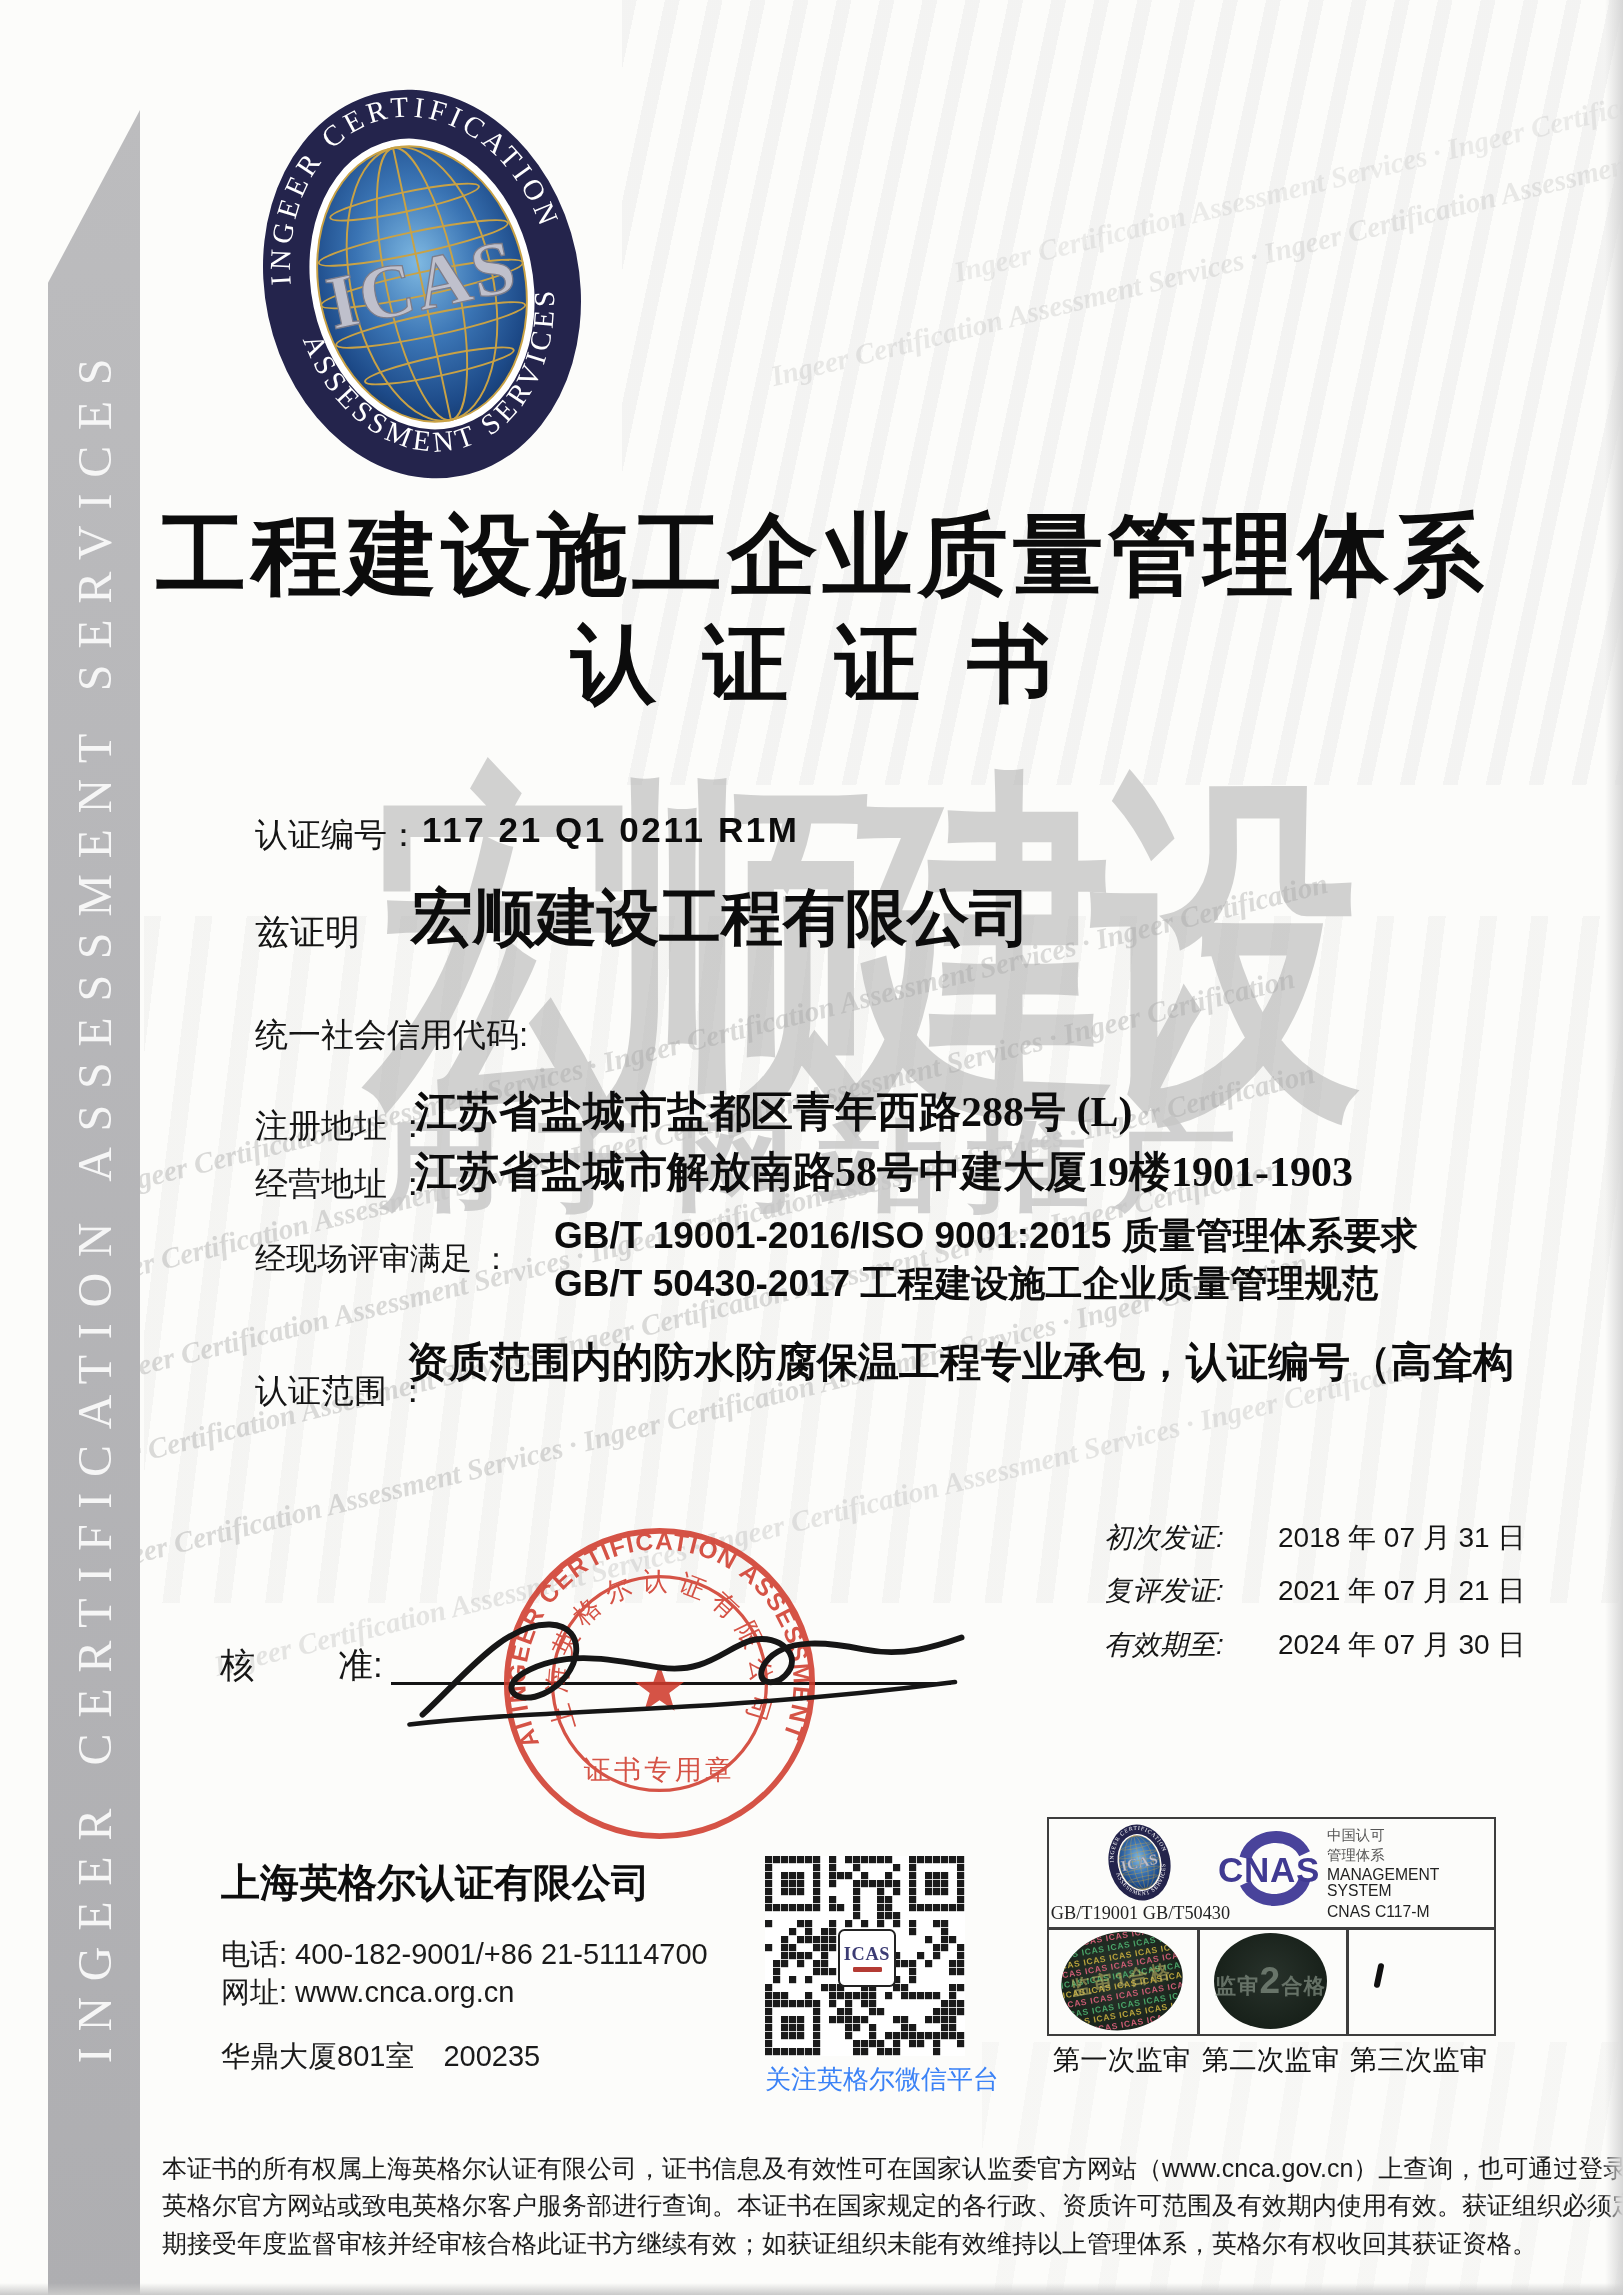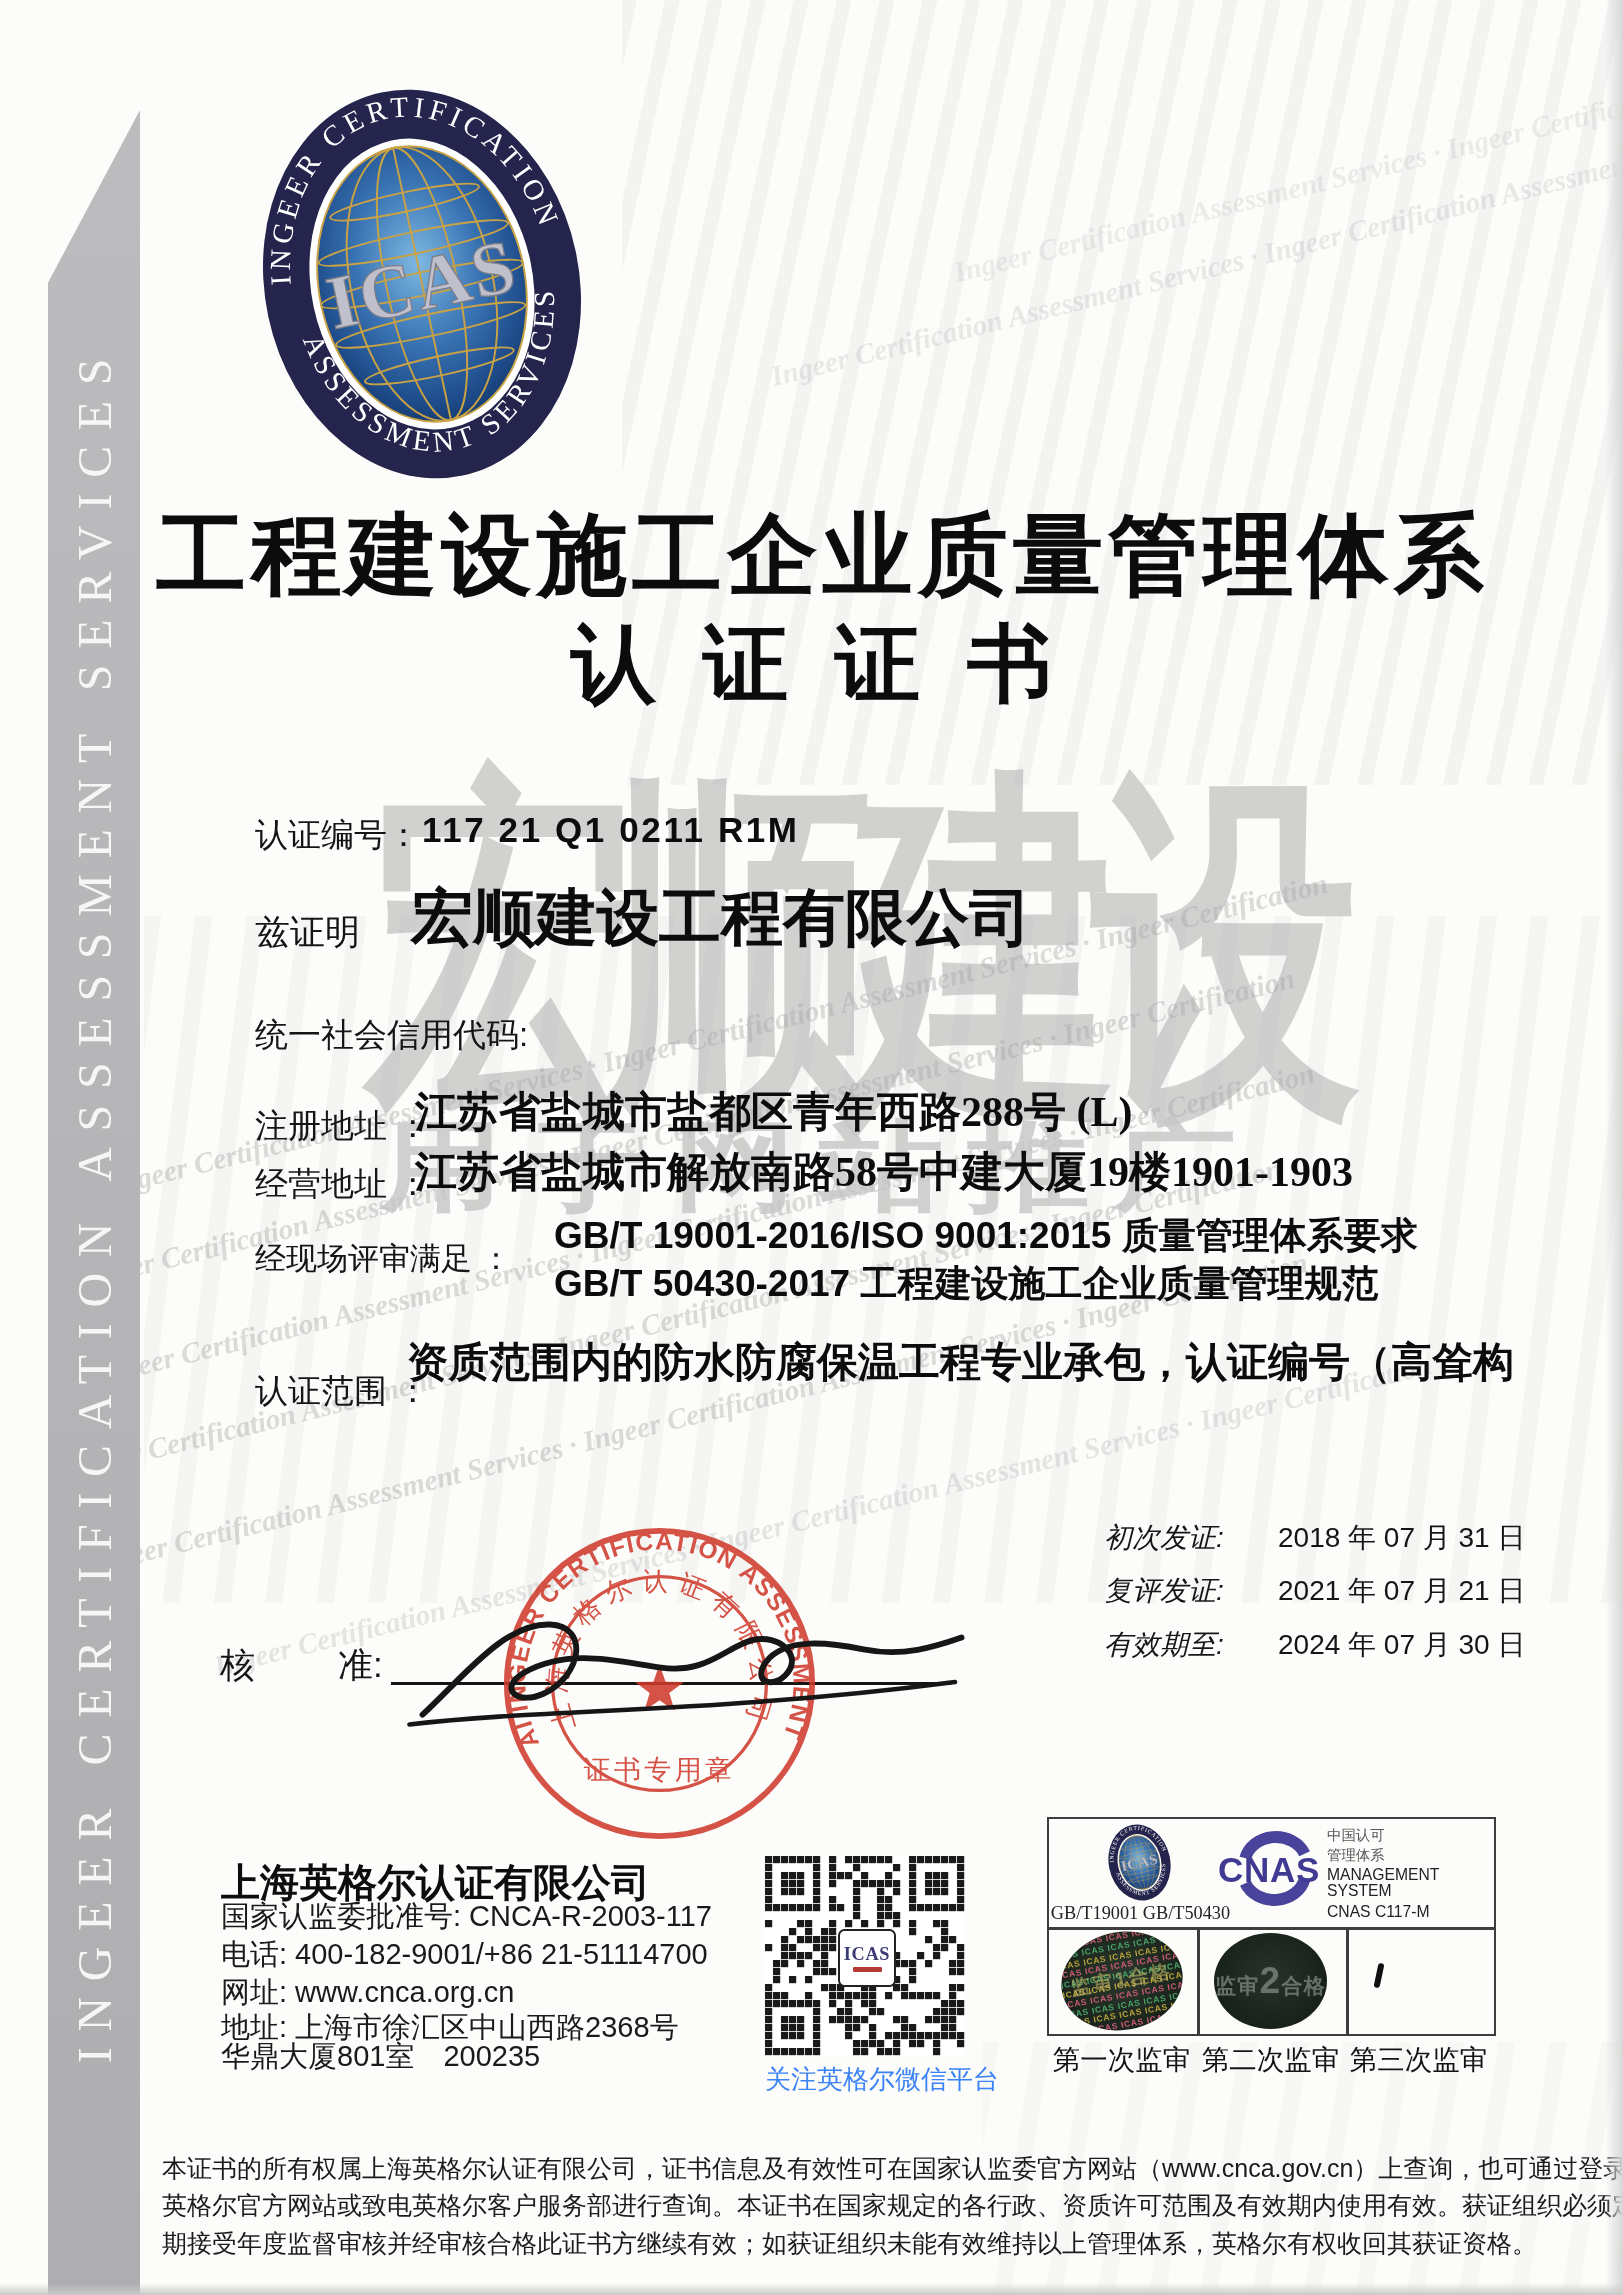--- a/index.html
+++ b/index.html
@@ -216,24 +216,22 @@
   </svg>
 
   <svg class="abs" style="left:386px;top:1584px" width="599" height="147" viewBox="0 0 915 225">
     <g stroke="#161616" fill="none" stroke-linecap="round">
       <path stroke-width="9" d="M 55 200 C 120 140 180 60 250 62 C 310 64 300 140 240 168 C 200 186 170 160 210 136 C 280 96 360 120 420 128 C 490 138 520 96 560 86 C 600 76 640 110 610 140 C 590 160 560 150 580 120 C 610 80 680 90 730 100 C 790 112 840 96 880 82"></path>
       <path stroke-width="7" d="M 35 215 C 250 190 500 198 870 150"></path>
     </g>
   </svg>
 
   <div class="issuer-name">上海英格尔认证有限公司</div>
-  <div class="issuer-line" style="top:1897px">国家认监委批准号: CNCA-R-2003-117</div>
   <div class="issuer-line" style="top:1935px">电话: 400-182-9001/+86 21-51114700</div>
   <div class="issuer-line" style="top:1973px">网址: www.cnca.org.cn</div>
-  <div class="issuer-line" style="top:2008px">地址: 上海市徐汇区中山西路2368号</div>
   <div class="issuer-line" style="top:2037px">华鼎大厦801室　200235</div>
 
   <div class="qr-wrap">
     <svg width="200" height="200" viewBox="0 0 250 250">
       <rect x="0" y="0" width="250" height="250" fill="#ffffff"></rect>
       <g id="qr-cells" fill="#1a1a1a">
           <rect x="0" y="0" width="9" height="9"></rect>
           <rect x="10" y="0" width="9" height="9"></rect>
           <rect x="20" y="0" width="9" height="9"></rect>
           <rect x="30" y="0" width="9" height="9"></rect>

